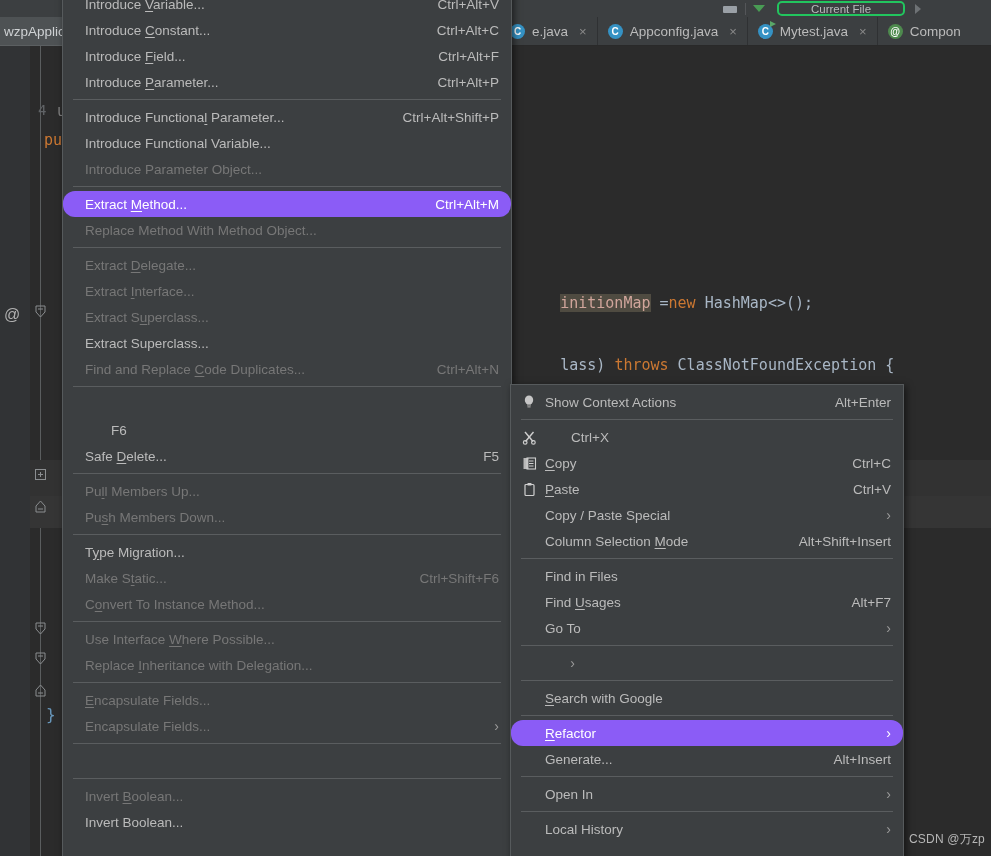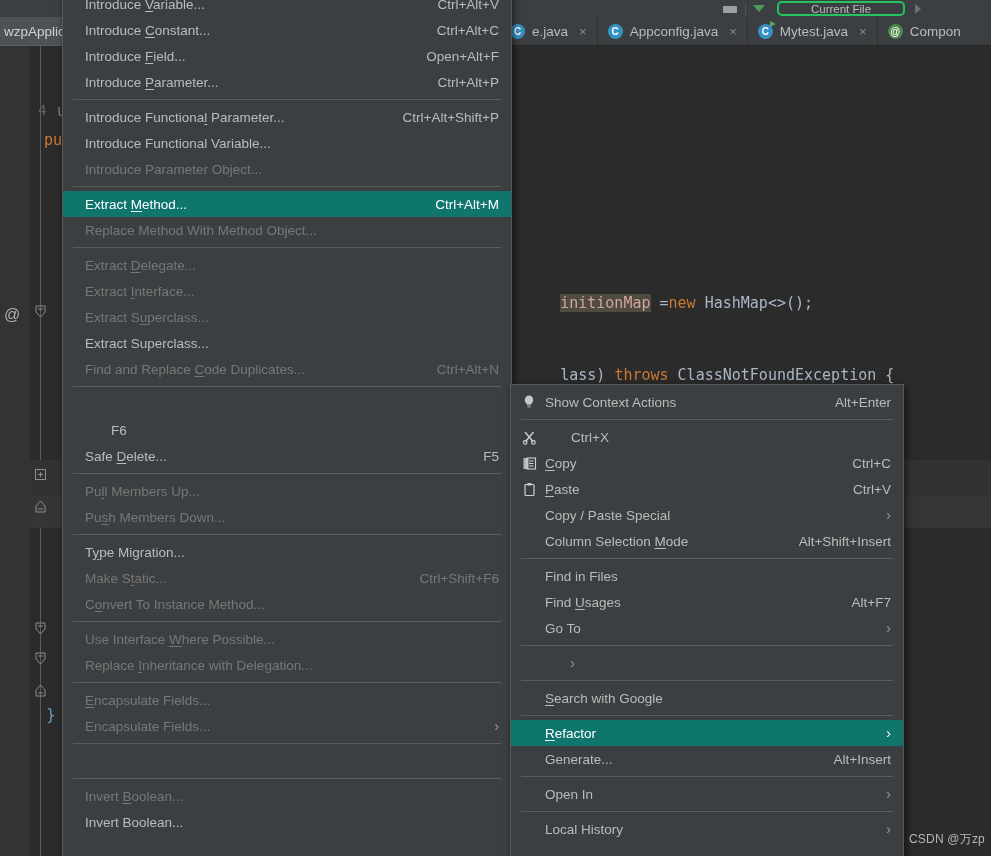--- a/index.html
+++ b/index.html
@@ -242,21 +242,22 @@
   }
   .mi .mi-shortcut {
     flex: none;
     margin-left: 26px;
     color: #bbbbbb;
     font-size: 13.5px;
   }
   .mi.disabled .mi-label,
   .mi.disabled .mi-shortcut { color: #777777; }
   .mi.selected {
-    background: #0f766e;
+    background: #8b5cf6;
+    border-radius: 12px;
   }
   .mi.selected .mi-label,
   .mi.selected .mi-shortcut { color: #ffffff; }
   .mi .arrow {
     flex: none;
     margin-left: 20px;
     width: 10px;
     color: #9a9a9a;
     font-size: 14px;
     line-height: 1;
@@ -357,21 +358,21 @@
     <div class="caret-bar" style="left:500px;top:172px;height:30px;"></div>
 
     <span class="lnum" style="position:absolute;left:38px;top:56px;">4</span>
     <span class="code-line" style="left:57px;top:56px;color:#808080;">u</span>
     <span class="code-line kw" style="left:44px;top:85px;">pu</span>
 
     <span class="code-line" style="left:506px;top:230px;">
       <span class="hl-var">initionMap</span><span> =</span><span class="kw">new</span><span> HashMap&lt;&gt;();</span>
     </span>
 
-    <span class="code-line" style="left:506px;top:302px;">
+    <span class="code-line" style="left:506px;top:292px;">
       <span>lass) </span><span class="kw">throws</span><span> ClassNotFoundException {</span>
     </span>
 
     <span class="brace-blue" style="position:absolute;left:46px;top:659px;">}</span>
 
     <span class="gutter-anno">@</span>
 
     <div class="fold-mark" style="top:258px;">
       <svg width="15" height="15" viewBox="0 0 15 15">
           <path d="M3 2 h9 v6 l-4.5 5 L3 8 z" fill="none" stroke="#8b8e90" stroke-width="1"></path>
@@ -417,21 +418,21 @@
   <div class="mi">
     <span class="mi-label">Introduce <span class="mn">V</span>ariable...</span>
     <span class="mi-shortcut">Ctrl+Alt+V</span>
   </div>
   <div class="mi">
     <span class="mi-label">Introduce <span class="mn">C</span>onstant...</span>
     <span class="mi-shortcut">Ctrl+Alt+C</span>
   </div>
   <div class="mi">
     <span class="mi-label">Introduce <span class="mn">F</span>ield...</span>
-    <span class="mi-shortcut">Open+Alt+F</span>
+    <span class="mi-shortcut">Ctrl+Alt+F</span>
   </div>
   <div class="mi">
     <span class="mi-label">Introduce <span class="mn">P</span>arameter...</span>
     <span class="mi-shortcut">Ctrl+Alt+P</span>
   </div>
 
   <div class="msep"></div>
 
   <div class="mi">
     <span class="mi-label">Introduce Functiona<span class="mn">l</span> Parameter...</span>

